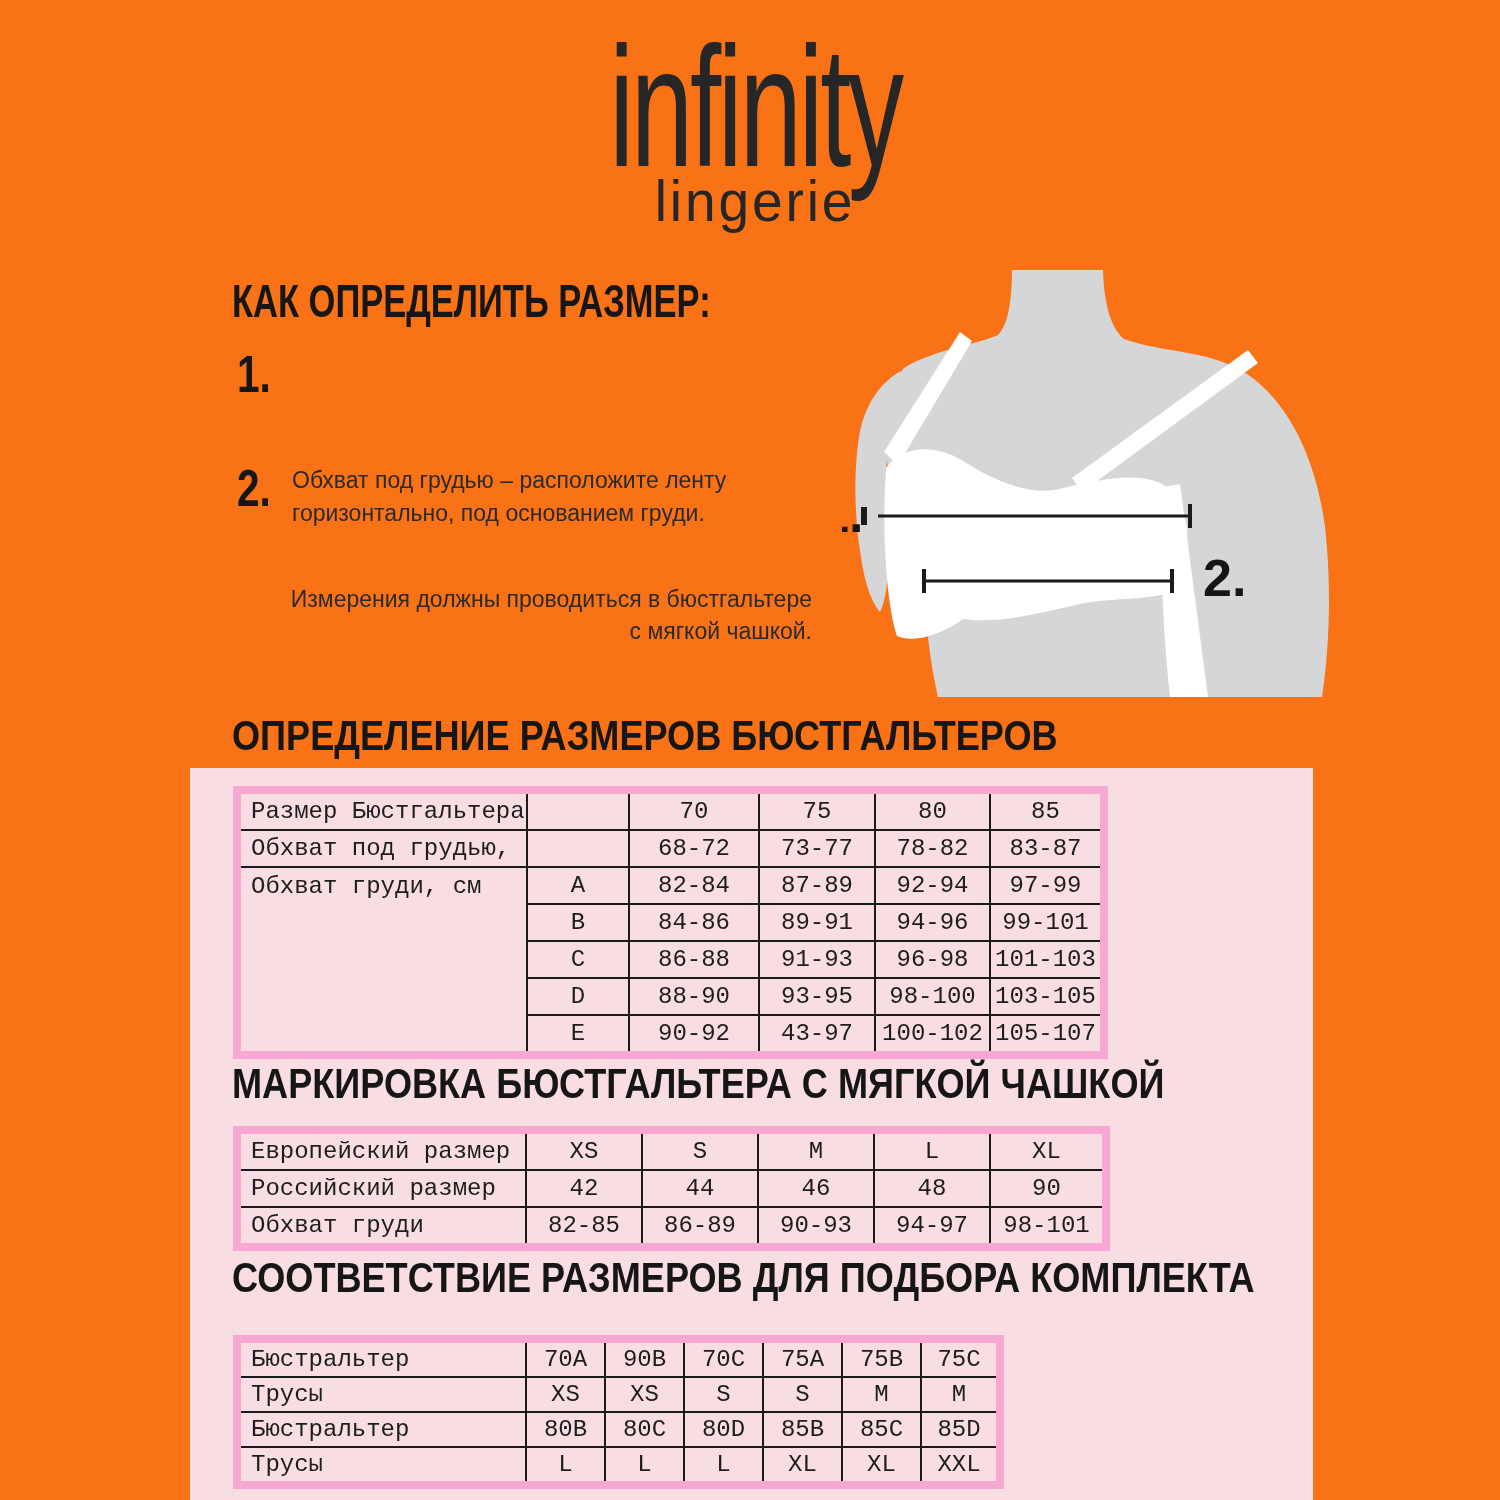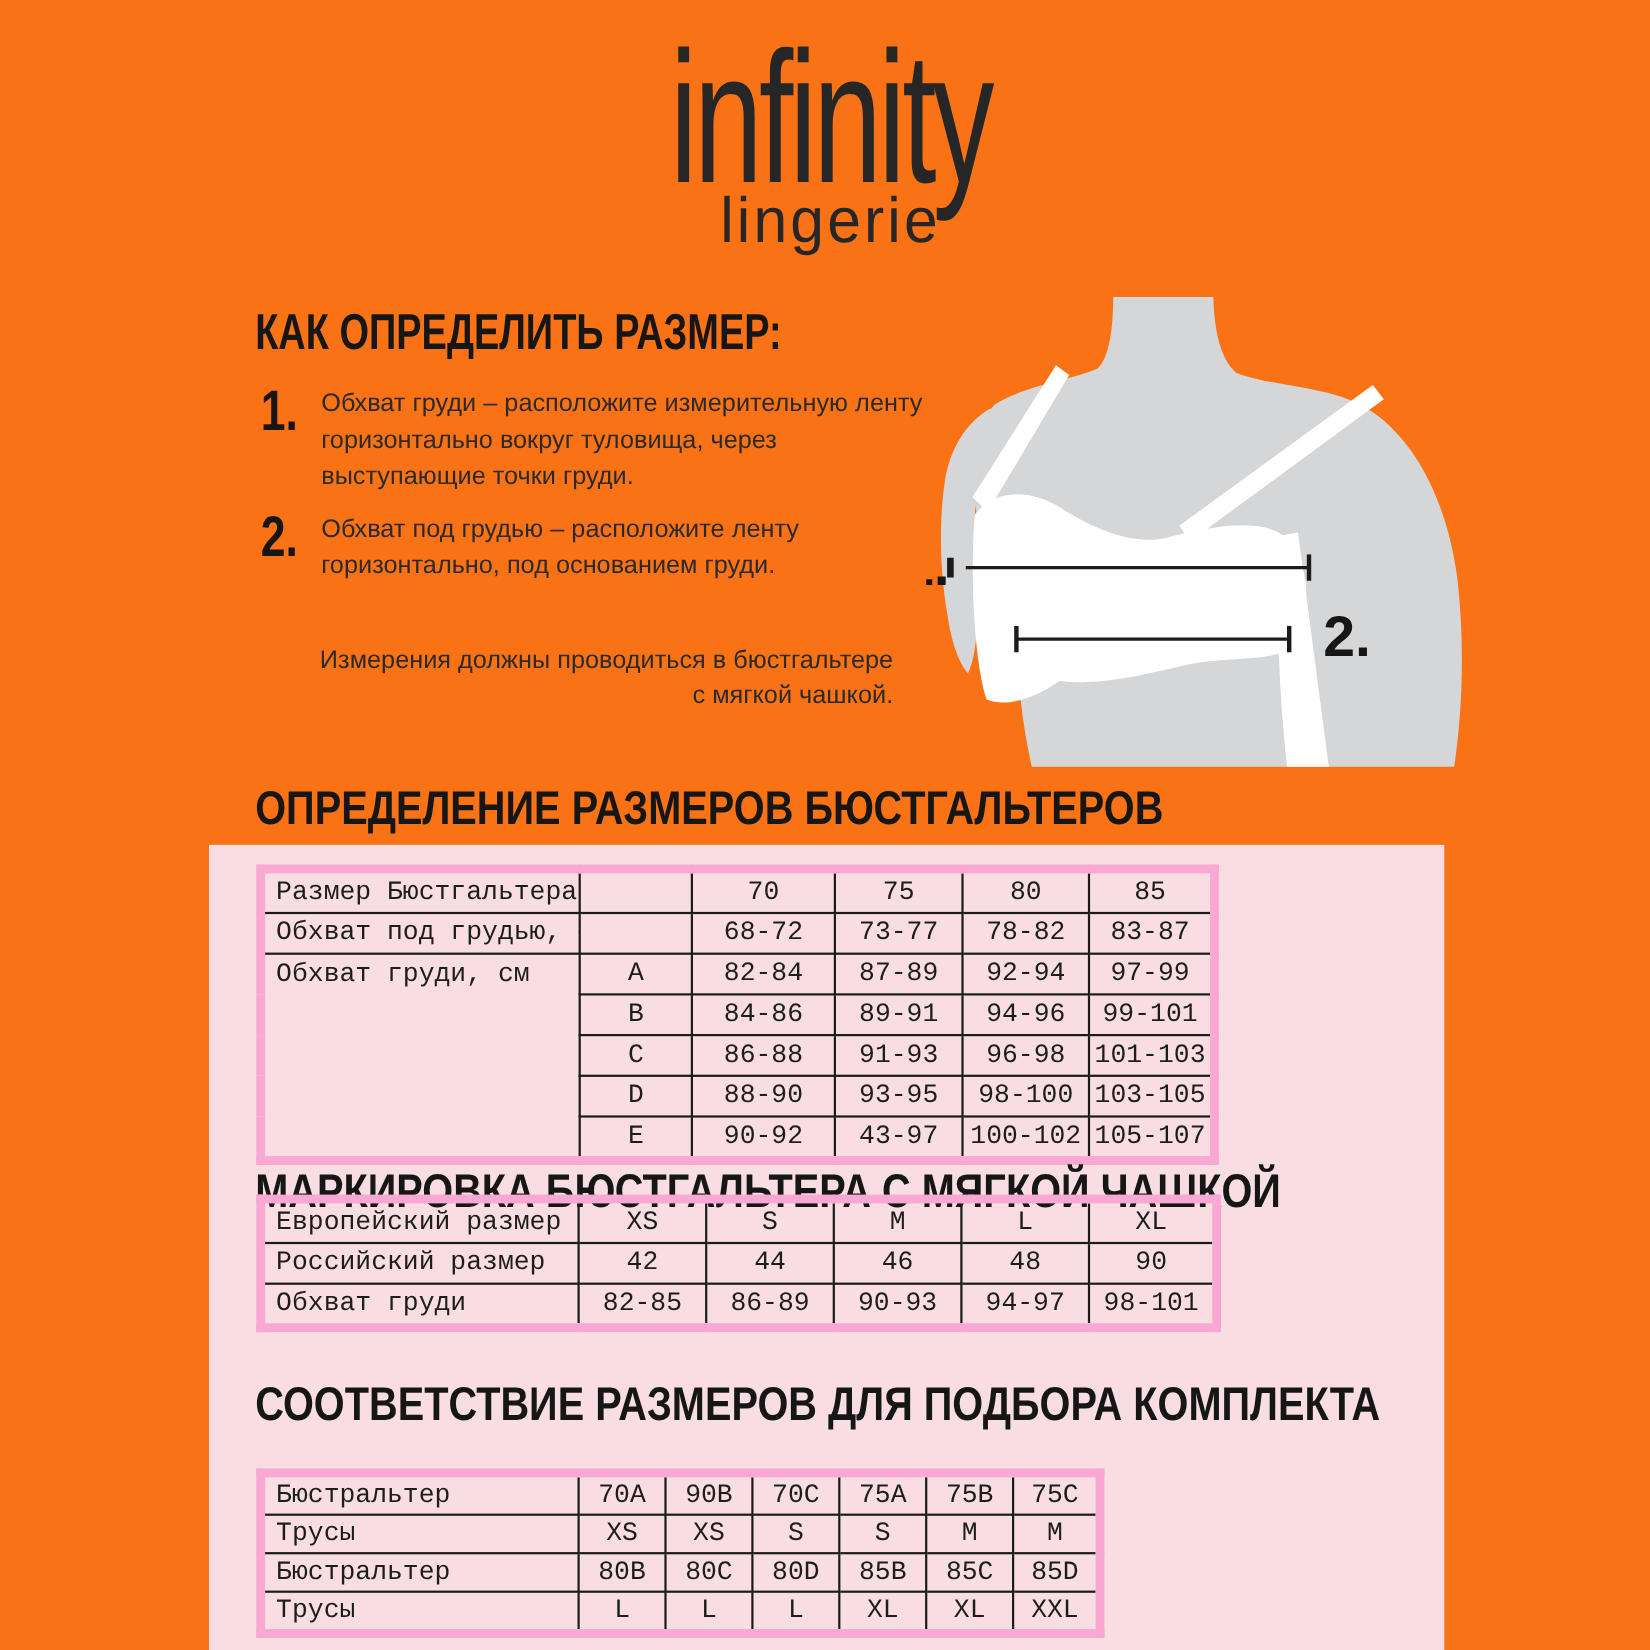--- a/index.html
+++ b/index.html
@@ -37,38 +37,35 @@
   
   #panel{position:absolute;left:190px;top:768px;width:1123px;height:732px;background:#f8dde2;}
 
   
   table{border-collapse:collapse;table-layout:fixed;position:absolute;border:8px solid #f9a8d4;font-family:Liberation Mono, monospace;}
   td{border:2px solid #1b1b1b;height:35px;font-size:24px;text-align:center;padding:0;
      color:#1d1d1d;overflow:hidden;white-space:nowrap;}
   td.lbl{text-align:left;padding-left:10px;}
   td.top{vertical-align:top;padding-top:5px;}
   #t1{left:233px;top:786px;width:867px;}
-  #t2{left:233px;top:1086px;width:869px;}
+  #t2{left:233px;top:1126px;width:869px;}
   #t3{left:233px;top:1335px;width:763px;}
   #t3 td{height:33px;}
 </style>
 </head>
 <body>
 
 <div id="stage">
 
   <div id="brand">infinity</div>
   <div id="brand-sub">lingerie</div>
 
   <div id="h-how" class="cond">КАК ОПРЕДЕЛИТЬ РАЗМЕР:</div>
 
   <div id="num1" class="stepnum">1.</div>
-  <div id="text1" class="steptext">Обхват груди – расположите измерительную ленту
-горизонтально вокруг туловища, через
-выступающие точки груди.</div>
 
   <div id="num2" class="stepnum">2.</div>
   <div id="text2" class="steptext">Обхват под грудью – расположите ленту
 горизонтально, под основанием груди.</div>
 
   <div id="note">Измерения должны проводиться в бюстгальтере
 с мягкой чашкой.</div>
 
   <svg id="diagram" viewBox="842 265 498 435" xmlns="http://www.w3.org/2000/svg">
 

